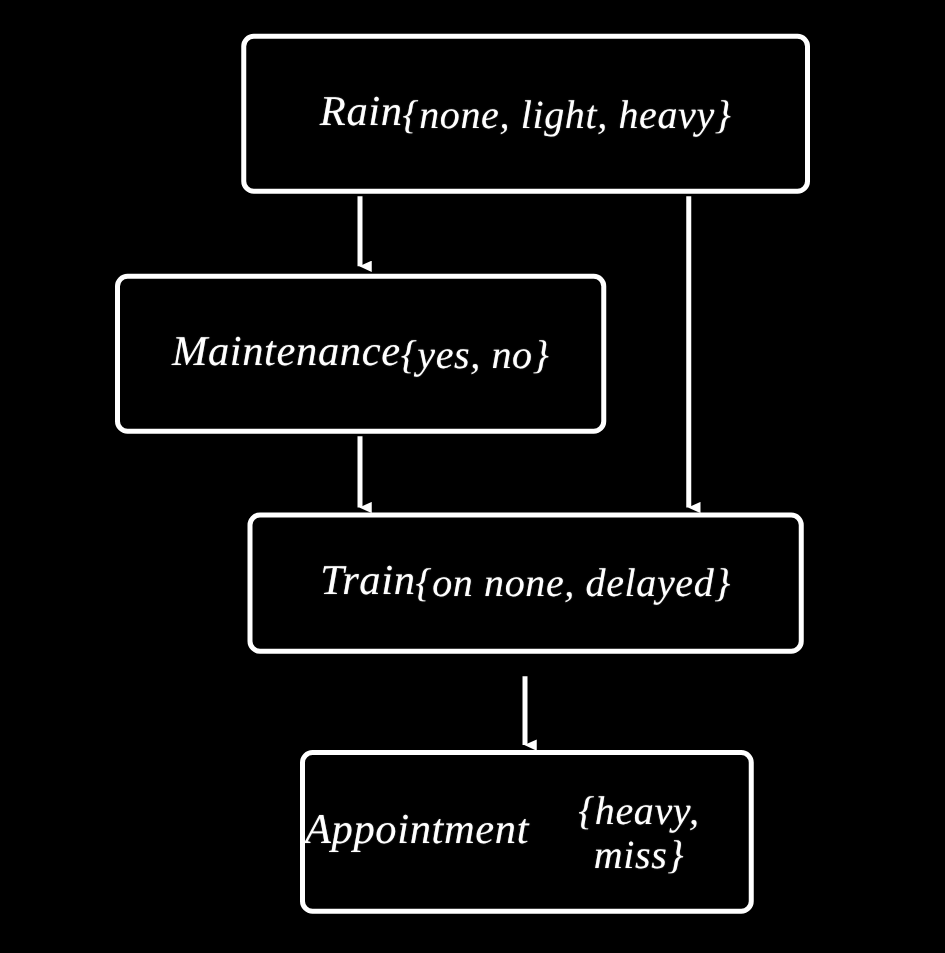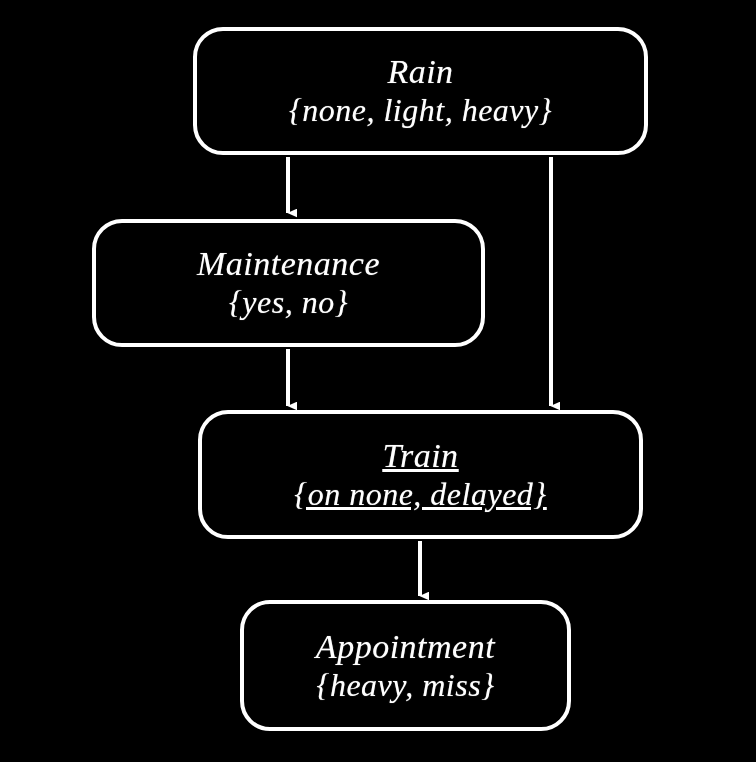--- a/index.html
+++ b/index.html
@@ -25,45 +25,45 @@
     left: 0;
     top: 0;
     width: 756px;
     height: 762px;
     pointer-events: none;
   }
   .node {
     position: absolute;
     box-sizing: border-box;
     border: 4px solid #ffffff;
-    border-radius: 30px;
+    border-radius: 10px;
     background: #000000;
     display: flex;
-    flex-direction: column;
+    flex-direction: row;
     align-items: center;
     justify-content: center;
     text-align: center;
     color: #ffffff;
     font-style: italic;
     line-height: 1.08;
     text-shadow: 0 0 1px rgba(255,255,255,0.55);
   }
   .node-name {
     font-size: 34px;
     letter-spacing: 0.5px;
     padding-bottom: 2px;
   }
   .node-states {
     font-size: 32px;
     letter-spacing: 0.5px;
   }
   #node-rain    { left: 193px; top: 27px;  width: 455px; height: 128px; }
   #node-maint   { left: 92px;  top: 219px; width: 393px; height: 128px; text-align: right; }
-  #node-train   { left: 198px; top: 410px; width: 445px; height: 129px; text-decoration: underline; }
-  #node-appt    { left: 240px; top: 600px; width: 331px; height: 131px; text-align: right; }
+  #node-train   { left: 198px; top: 410px; width: 445px; height: 113px; }
+  #node-appt    { left: 240px; top: 600px; width: 363px; height: 131px; }
 </style>
 </head>
 <body>
 
 <div id="diagram">
 
   <svg id="edge-layer" viewBox="0 0 756 762" width="756" height="762" xmlns="http://www.w3.org/2000/svg">
     <defs>
       <marker id="arrowhead" markerWidth="9" markerHeight="10" refX="4.5" refY="9.4" orient="auto" markerUnits="userSpaceOnUse">
         <polygon points="0,0 9,0 4.5,10" fill="#ffffff"></polygon>

